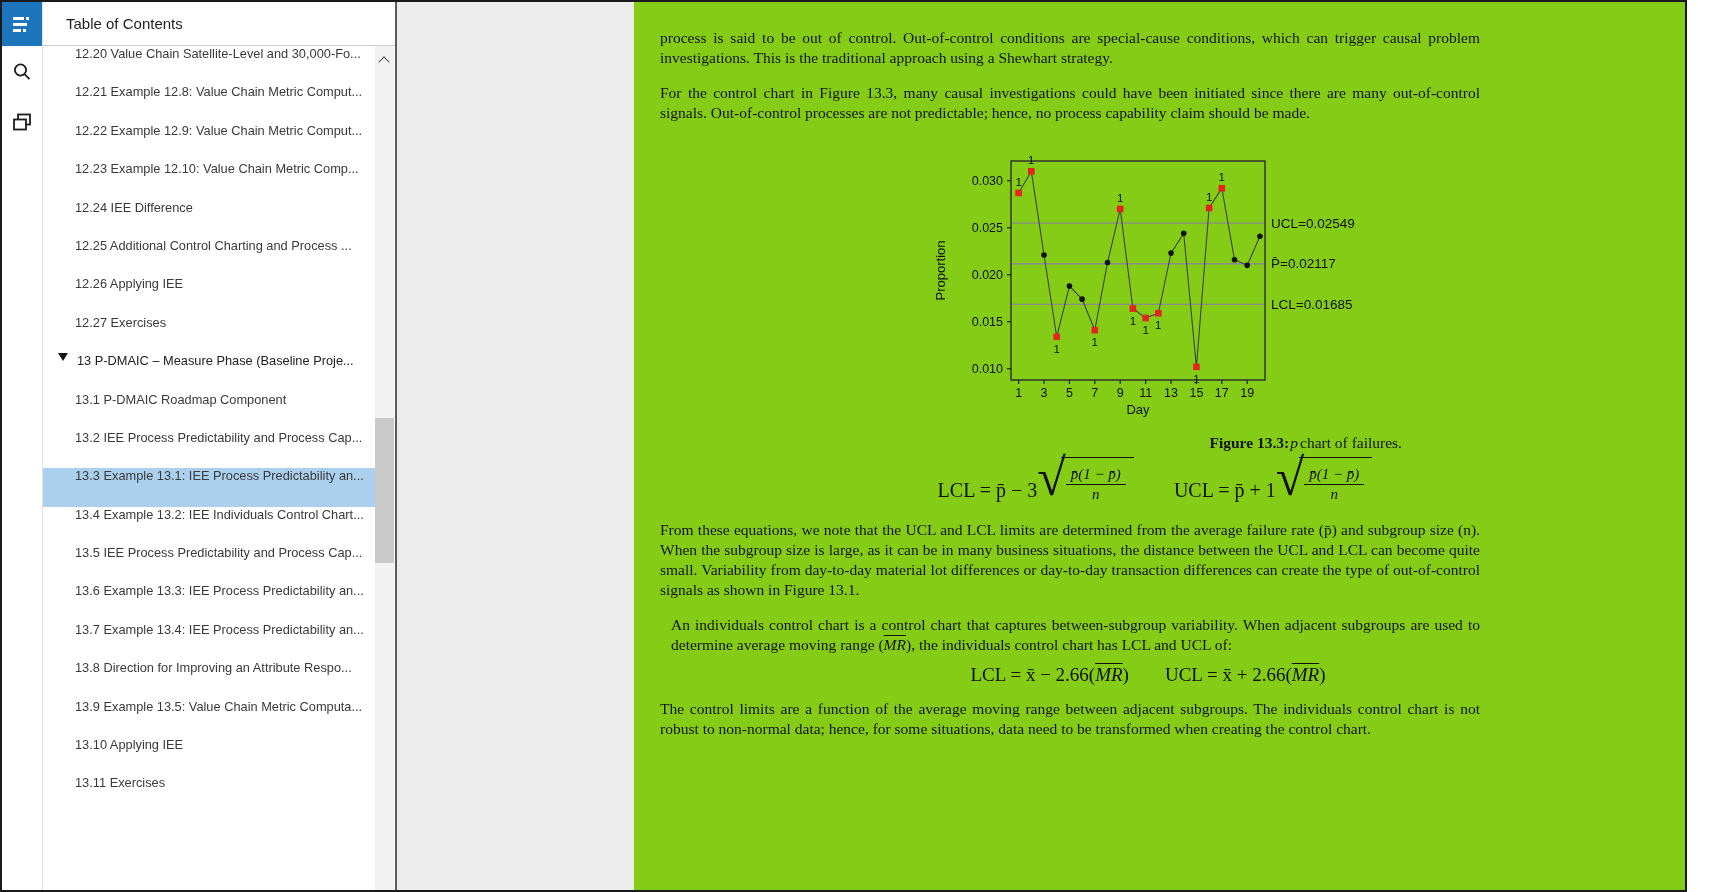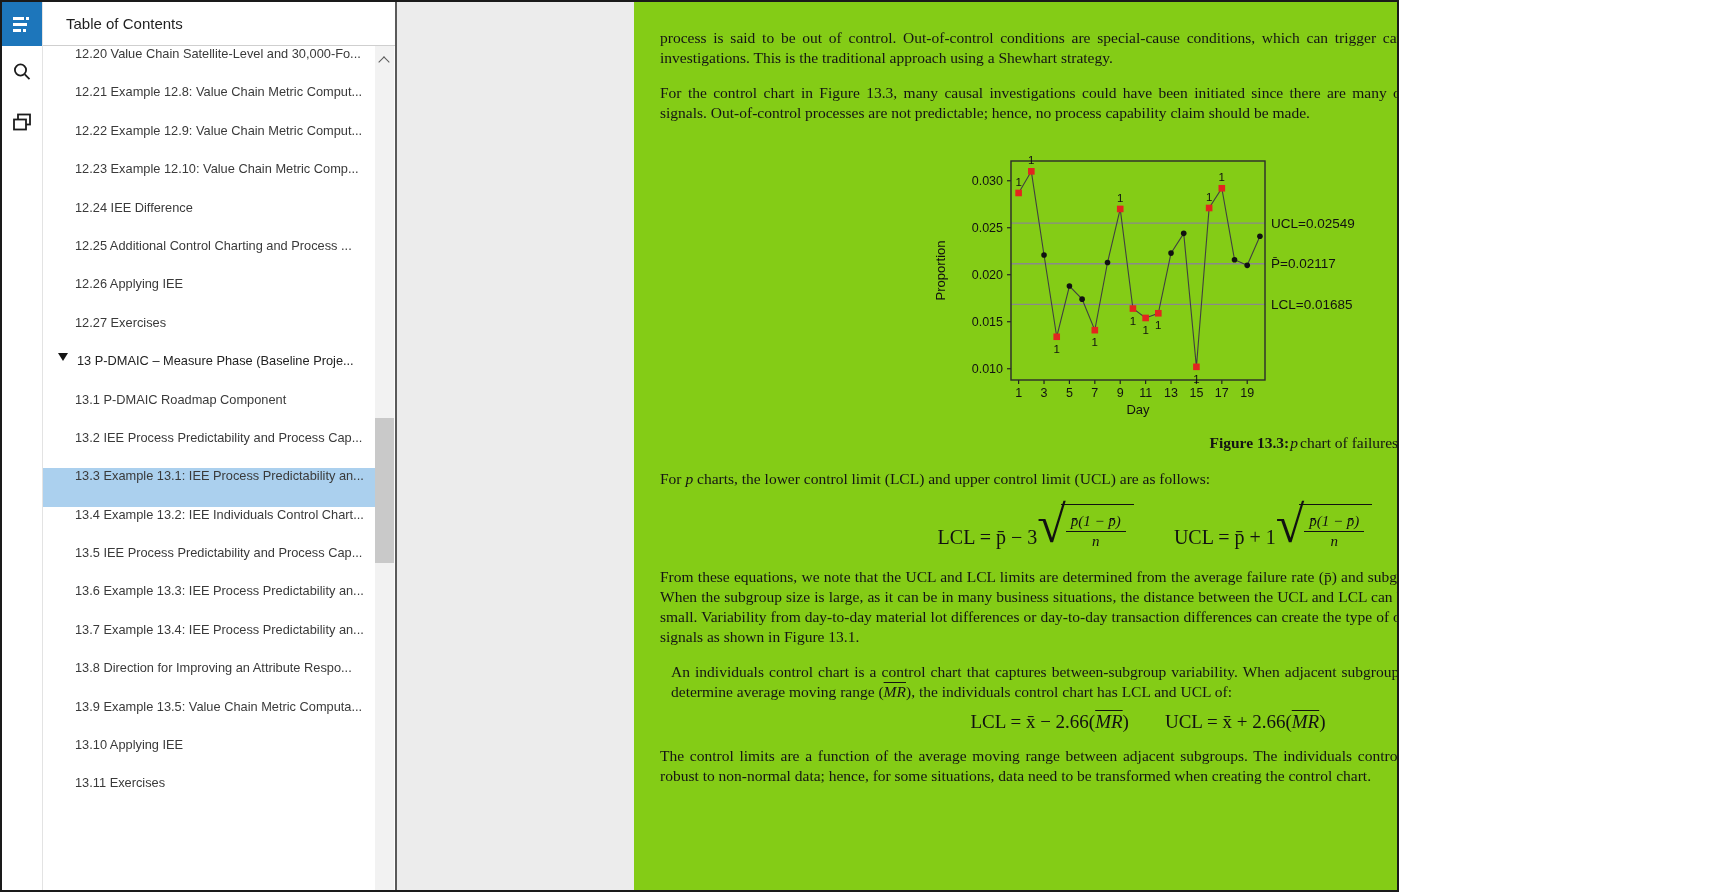--- a/index.html
+++ b/index.html
@@ -1,16 +1,16 @@
 <!DOCTYPE html>
 <html><head>
 <meta charset="utf-8">
 <style>
   html,body{margin:0;padding:0;background:#fff;}
-  .window{position:relative;width:1399px;height:892px;box-sizing:border-box;border:2px solid #1a1a1a;background:#fff;overflow:hidden;font-family:"Liberation Sans",sans-serif;}
+  .window{position:relative;width:1687px;height:892px;box-sizing:border-box;border:2px solid #1a1a1a;background:#fff;overflow:hidden;font-family:"Liberation Sans",sans-serif;}
 
   
   .rail{position:absolute;left:0;top:0;bottom:0;width:40px;background:#fff;border-right:1px solid #e3e3e3;z-index:3;}
   .rail-btn{width:40px;height:44px;display:flex;align-items:center;justify-content:center;cursor:pointer;}
   .rail-btn.active{background:#1d76bb;}
   .toc-glyph{display:inline-block;width:18px;}
   .toc-glyph .r{display:flex;align-items:center;margin:0 0 3px;}
   .toc-glyph .bar{height:3px;background:#fff;}
   .toc-glyph .dot{width:3px;height:3px;background:#fff;margin-left:2px;}
   .rail-btn svg{display:block;}
@@ -238,21 +238,20 @@
               <text x="277.12" y="55.995708154506424" text-anchor="middle" font-size="11.5" fill="#111">1</text>
               <rect x="286.52000000000004" y="39.95751072961371" width="6.6" height="6.6" fill="#e3251f"></rect>
               <text x="289.82000000000005" y="36.257510729613706" text-anchor="middle" font-size="11.5" fill="#111">1</text>
               <circle cx="302.52000000000004" cy="114.69098712446349" r="2.8" fill="#111111"></circle>
               <circle cx="315.22" cy="120.33047210300427" r="2.8" fill="#111111"></circle>
               <circle cx="327.92" cy="91.19313304721028" r="2.8" fill="#111111"></circle>
             </svg>
           <figcaption><span class="capb">Figure 13.3:</span><span class="capi">p</span><span>chart of failures.</span></figcaption>
         </figure>
 
-        <p style="margin-top:16px;"><span>For </span><span class="ital">p</span><span> charts, the lower control limit (LCL) and upper control limit (UCL) are as follows:</span></p>
 
         <div class="eqrow">
           <span>
             <span>LCL = p̄ − 3</span><span class="sqrt">
                 <span class="rad">√</span>
                 <span class="vin"><span class="frac">
                     <span class="num">p̄(1 − p̄)</span>
                     <span class="den">n</span>
                   </span></span>
               </span>

